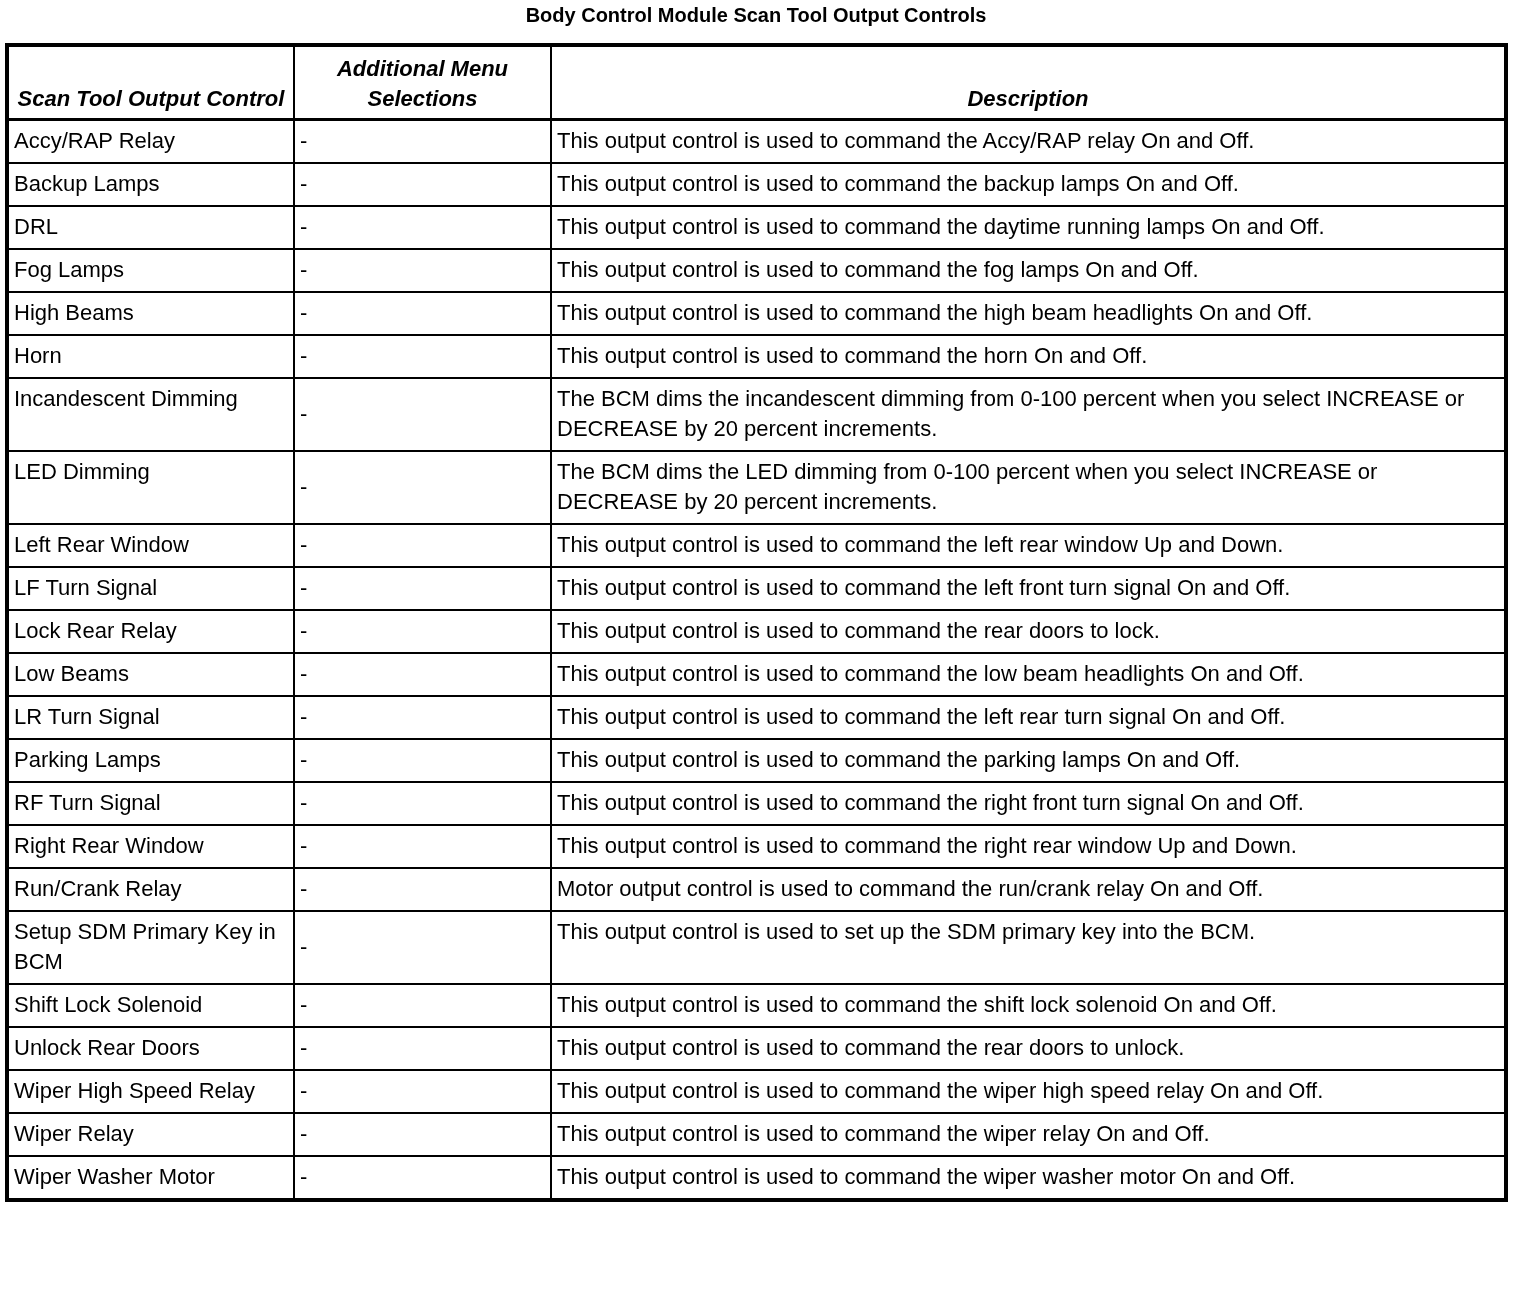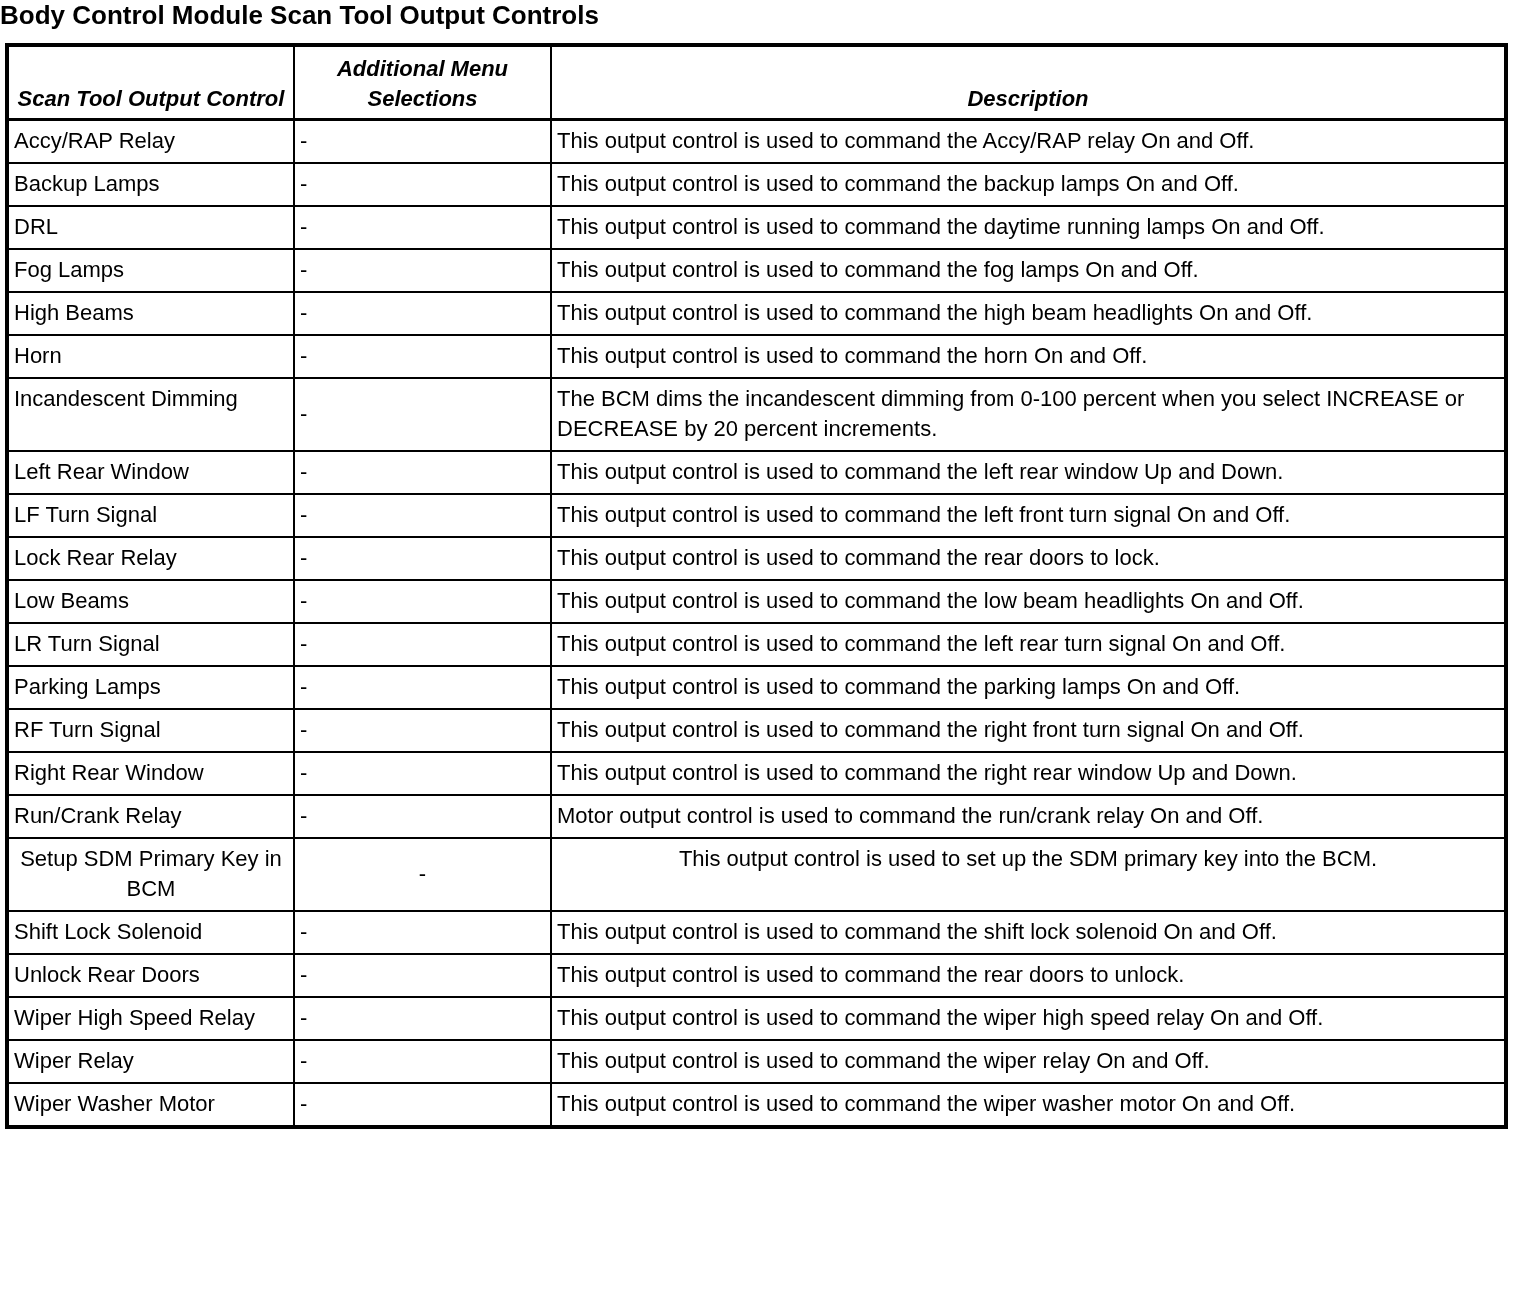--- a/index.html
+++ b/index.html
@@ -1,17 +1,17 @@
 <!DOCTYPE html>
 <html><head>
   <meta charset="utf-8">
   <style>
     html, body { margin: 0; padding: 0; background: #ffffff; }
     body { width: 1520px; height: 1304px; position: relative; font-family: "Liberation Sans", sans-serif; color: #000; }
-    .title { position: absolute; top: 0; left: 0; width: 1512px; text-align: left; font-weight: bold; font-size: 26px; line-height: 30px; }
+    .title { position: absolute; top: 0; left: 0; width: 1512px; text-align: center; font-weight: bold; font-size: 20px; line-height: 30px; }
     table { position: absolute; top: 43px; left: 5px; width: 1503px; border-collapse: collapse; border: 4px solid #000; table-layout: fixed; }
     th, td { border: 2px solid #000; font-size: 22px; line-height: 30px; vertical-align: top; padding: 5px 5px 6px 5px; }
     th { font-weight: bold; text-align: center; vertical-align: bottom; padding: 7px 5px 4px 5px; font-style: italic; }
     thead tr { border-bottom: 3px solid #000; }
     th:nth-child(1), td:nth-child(1) { width: 278px; }
     th:nth-child(2), td:nth-child(2) { width: 247px; }
     td.menu { vertical-align: middle; }
     col.c1 { width: 287px; } col.c2 { width: 257px; }
   </style>
 </head>
@@ -62,20 +62,25 @@
         <td>Horn</td>
         <td class="menu">-</td>
         <td>This output control is used to command the horn On and Off.</td>
       </tr>
       <tr>
         <td>Incandescent Dimming</td>
         <td class="menu">-</td>
         <td>The BCM dims the incandescent dimming from 0-100 percent when you select INCREASE or DECREASE by 20 percent increments.</td>
       </tr>
       <tr>
+        <td>LED Dimming</td>
+        <td class="menu">-</td>
+        <td>The BCM dims the LED dimming from 0-100 percent when you select INCREASE or DECREASE by 20 percent increments.</td>
+      </tr>
+      <tr>
         <td>Left Rear Window</td>
         <td class="menu">-</td>
         <td>This output control is used to command the left rear window Up and Down.</td>
       </tr>
       <tr>
         <td>LF Turn Signal</td>
         <td class="menu">-</td>
         <td>This output control is used to command the left front turn signal On and Off.</td>
       </tr>
       <tr>
@@ -106,21 +111,21 @@
       <tr>
         <td>Right Rear Window</td>
         <td class="menu">-</td>
         <td>This output control is used to command the right rear window Up and Down.</td>
       </tr>
       <tr>
         <td>Run/Crank Relay</td>
         <td class="menu">-</td>
         <td>Motor output control is used to command the run/crank relay On and Off.</td>
       </tr>
-      <tr style="height: 72px; text-align: center;">
+      <tr style="height: 72px;">
         <td>Setup SDM Primary Key in BCM</td>
         <td class="menu">-</td>
         <td>This output control is used to set up the SDM primary key into the BCM.</td>
       </tr>
       <tr>
         <td>Shift Lock Solenoid</td>
         <td class="menu">-</td>
         <td>This output control is used to command the shift lock solenoid On and Off.</td>
       </tr>
       <tr>

